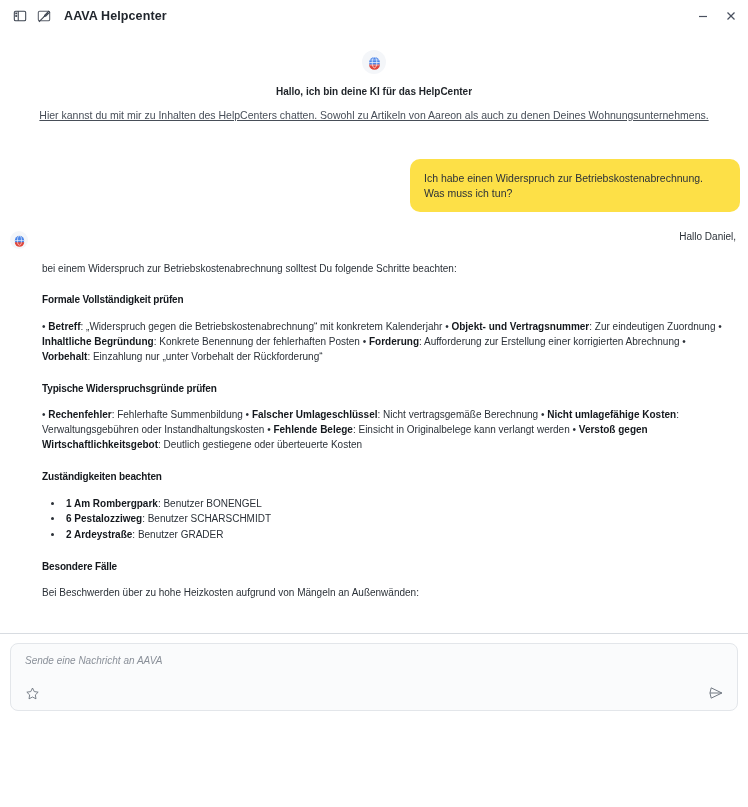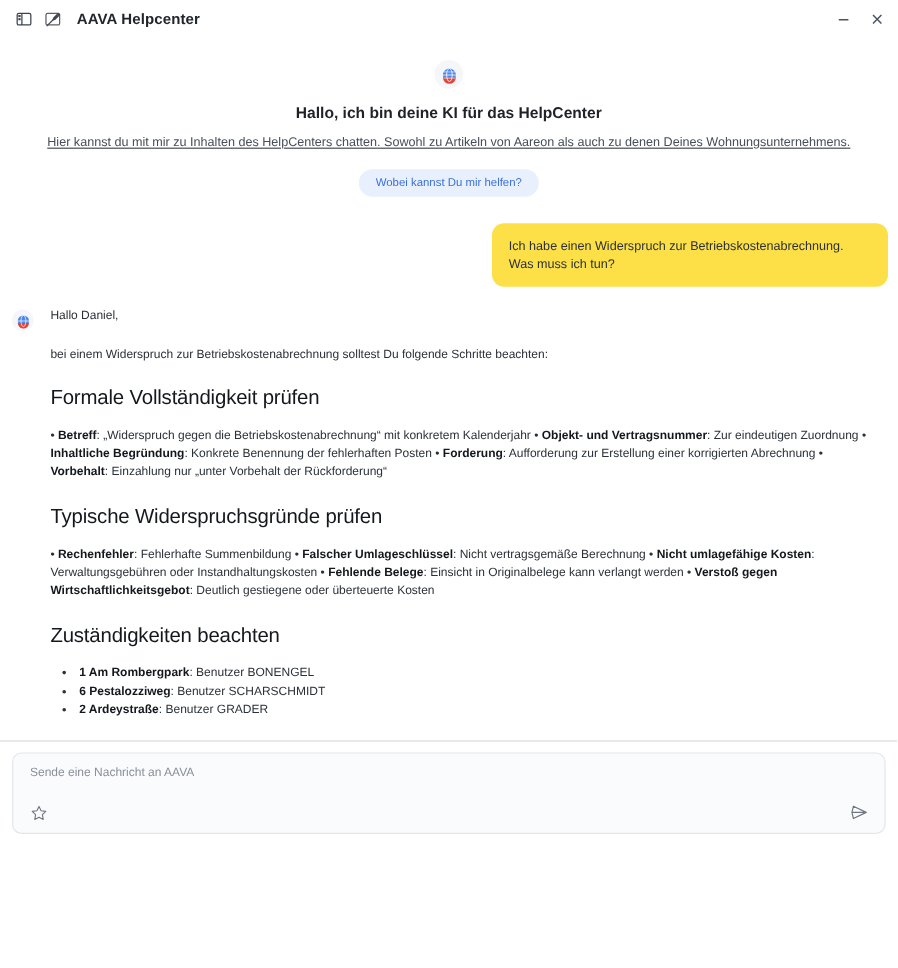--- a/index.html
+++ b/index.html
@@ -62,21 +62,21 @@
     padding: 18px 0 0 0;
   }
   .intro-logo {
     width: 24px; height: 24px;
     margin: 0 auto 12px auto;
     border-radius: 50%;
     background: #f4f6f9;
     display: flex; align-items: center; justify-content: center;
   }
   .intro-title {
-    font-size: 13px;
+    font-size: 10px;
     font-weight: bold;
     color: #1f2328;
     margin-bottom: 12px;
   }
   .intro-sub {
     font-size: 10.5px;
     color: #474e58;
     margin-bottom: 16px;
     text-decoration: underline;
   }
@@ -121,49 +121,50 @@
   }
   .bot-body {
     flex: 1;
     padding-left: 14px;
     padding-right: 2px;
     font-size: 10px;
     color: #2b3138;
     line-height: 1.45;
   }
   .bot-body p { margin: 0 0 14px 0; }
-  .bot-body p.greet { margin-bottom: 17px; }
+  .bot-body p.greet { margin-bottom: 17px; text-align: right; }
   .bot-body h2 {
-    font-size: 17px;
-    font-weight: normal;
+    font-size: 10px;
+    font-weight: bold;
     color: #14181d;
     margin: 18px 0 11px 0;
     letter-spacing: -0.15px;
   }
   .bot-body h2.first { margin-top: 17px; }
   .inline-bullets { margin: 0 0 14px 0; line-height: 1.5; }
   .inline-bullets b { font-weight: bold; color: #14181d; }
   .sep { color: #2b3138; }
   ul.dot-list {
     margin: 0 0 14px 22px;
     padding: 0;
     list-style: disc;
     line-height: 1.55;
   }
   ul.dot-list li { margin: 0; padding-left: 2px; }
   ul.dot-list li b { font-weight: bold; color: #14181d; }
 
   
   .composer-wrap {
     position: absolute;
-    left: 0; right: 0; bottom: 16px;
+    left: 0; right: 0; bottom: 0;
     height: 87px;
     border-top: 1px solid #d8dce1;
     background: #ffffff;
     padding: 9px 10px 10px 10px;
+    font-style: italic;
   }
   .composer {
     height: 68px;
     border: 1px solid #e3e6ea;
     border-radius: 8px;
     background: #fafbfc;
     position: relative;
     padding: 11px 14px;
   }
   .composer-placeholder {
@@ -227,21 +228,20 @@
         <circle cx="10" cy="10" r="7.2" fill="#4d86e8"></circle>
         <path d="M2.8 12.6 A7.2 7.2 0 0 0 17.2 12.6 Z" fill="#e0453a"></path>
         <ellipse cx="10" cy="10" rx="3.1" ry="7.2" fill="none" stroke="#ffffff" stroke-width="0.9"></ellipse>
         <line x1="2.8" y1="10" x2="17.2" y2="10" stroke="#ffffff" stroke-width="0.9"></line>
         <line x1="3.6" y1="6.6" x2="16.4" y2="6.6" stroke="#ffffff" stroke-width="0.7"></line>
         <line x1="3.6" y1="13.4" x2="16.4" y2="13.4" stroke="#ffffff" stroke-width="0.7"></line>
       </svg>
     </div>
     <div class="intro-title">Hallo, ich bin deine KI für das HelpCenter</div>
     <div class="intro-sub">Hier kannst du mit mir zu Inhalten des HelpCenters chatten. Sowohl zu Artikeln von Aareon als auch zu denen Deines Wohnungsunternehmens.</div>
-    <span class="suggest-pill">Wobei kannst Du mir helfen?</span>
   </div>
 
   <div class="user-row">
     <div class="user-bubble">Ich habe einen Widerspruch zur Betriebskostenabrechnung. Was muss ich tun?</div>
   </div>
 
   <div class="bot-row">
     <div class="bot-avatar">
       <svg width="13" height="13" viewBox="0 0 20 20">
         <circle cx="10" cy="10" r="7.2" fill="#4d86e8"></circle>

